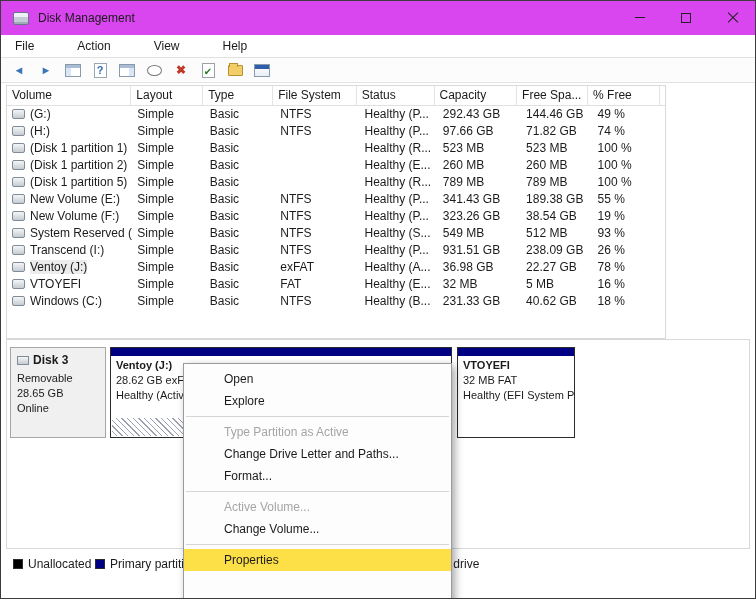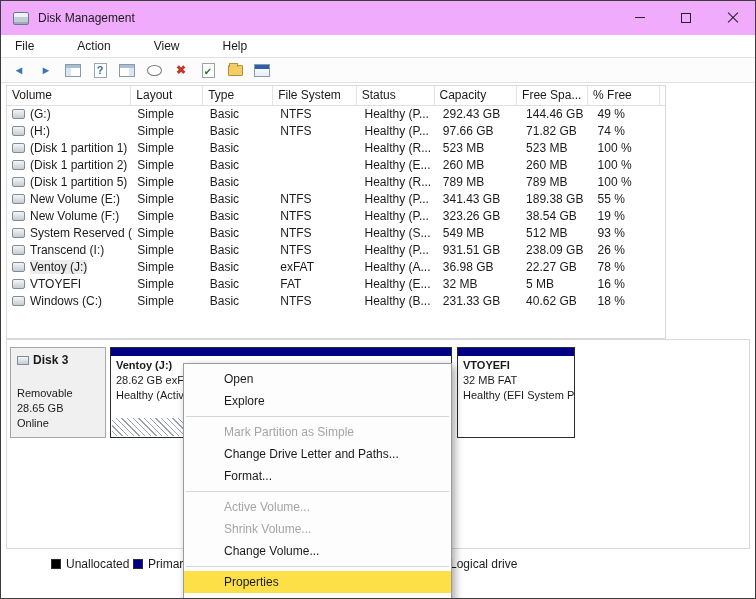--- a/index.html
+++ b/index.html
@@ -1,20 +1,20 @@
 <!DOCTYPE html>
 <html><head>
 <meta charset="utf-8">
 <style>
   * { margin:0; padding:0; box-sizing:border-box; }
   html,body { width:756px; height:599px; background:#fff; font-family:"Liberation Sans", sans-serif; }
   .window { position:relative; width:756px; height:599px; background:#ffffff; border:1px solid #3c3c3c; overflow:hidden; }
 
   
-  .titlebar { position:absolute; top:0; left:0; right:0; height:34px; background:#f0abfc; display:flex; align-items:center; padding-left:12px; }
+  .titlebar { position:absolute; top:0; left:0; right:0; height:34px; background:#d946ef; display:flex; align-items:center; padding-left:12px; }
   .app-ico { width:16px; height:13px; border:1px solid #66788c; border-radius:2px;
              background:linear-gradient(#eef2f7 0 4px, #c3ccd7 4px 9px, #9fabb8 9px); margin-right:9px; }
   .title-text { font-size:12px; color:#1b1b1b; }
   .win-controls { position:absolute; right:0; top:0; height:33px; display:flex; }
   .win-btn { width:46px; height:33px; display:flex; align-items:center; justify-content:center; }
   .glyph-min { width:10px; height:1px; background:#222; }
   .glyph-max { width:10px; height:10px; border:1px solid #222; }
   .glyph-close { position:relative; width:11px; height:11px; }
   .glyph-close:before, .glyph-close:after { content:""; position:absolute; left:-1px; top:5px; width:14px; height:1px; background:#222; }
   .glyph-close:before { transform:rotate(45deg); }
@@ -50,34 +50,34 @@
   .tr { display:flex; height:17px; }
   .td { font-size:12px; color:#1b1b1b; line-height:17px; padding-left:5px; overflow:hidden; white-space:nowrap; }
   .c0{width:128px;} .c1{width:74px;} .c2{width:72px;} .c3{width:86px;} .c4{width:80px;} .c5{width:85px;} .c6{width:73px;} .c7{width:74px;}
   .drv { display:inline-block; width:13px; height:10px; border:1px solid #7f8b96; border-radius:2px;
          background:linear-gradient(#f4f6f8,#c6ccd2); margin-right:5px; vertical-align:-1px; }
   .tr.sel .vlabel { background:#ececec; }
 
   
   .pane-graph { position:absolute; top:338px; left:5px; width:744px; height:210px; border:1px solid #d9d9d9; background:#fff; }
   .disk-label { position:absolute; top:7px; left:3px; width:96px; height:91px; background:#f0f0f0; border:1px solid #a6a6a6; padding:5px 6px; font-size:11px; line-height:15px; color:#1b1b1b; }
-  .disk-name { font-weight:bold; font-size:12px; margin-bottom:18px; }
+  .disk-name { font-weight:bold; font-size:12px; margin-bottom:3px; }
   .disk-ico { display:inline-block; width:12px; height:9px; border:1px solid #7f8b96; background:linear-gradient(#f4f6f8,#c6ccd2); margin-right:4px; vertical-align:-1px; }
   .partition { position:absolute; top:7px; height:91px; border:1px solid #2b2b2b; background:#fff; overflow:hidden; }
   .part-1 { left:103px; width:342px; }
   .part-2 { left:450px; width:118px; }
   .pstrip { height:8px; background:#000082; }
   .ptext { padding:2px 5px 0 5px; font-size:11px; line-height:15px; color:#1b1b1b; white-space:nowrap; overflow:hidden; }
   .pname { font-weight:bold; }
   .hatch { position:absolute; left:1px; right:1px; bottom:1px; height:18px;
            background:repeating-linear-gradient(45deg, #ffffff 0 3px, #9aa0b0 3px 4px); }
 
   
   .statusbar { position:absolute; top:548px; left:0; right:0; height:49px; background:#fff; }
-  .legend-item { position:absolute; top:8px; display:flex; align-items:center; font-size:12px; color:#1b1b1b; white-space:nowrap;margin-left:38px; }
+  .legend-item { position:absolute; top:8px; display:flex; align-items:center; font-size:12px; color:#1b1b1b; white-space:nowrap; }
   .sw { display:inline-block; width:10px; height:10px; margin-right:5px; border:1px solid #2b2b2b; }
   .sw0 { background:#000000; } .sw1 { background:#000082; } .sw2 { background:#008200; } .sw3 { background:#7fcf7f; } .sw4 { background:#3333cc; }
   .li0 { left:12px; } .li1 { left:94px; } .li2 { left:215px; } .li3 { left:325px; } .li4 { left:396px; }
 
   
   .context-menu { position:absolute; left:182px; top:362px; width:269px; height:280px; background:#fdfdfd;
                   border:1px solid #9b9b9b; box-shadow:3px 3px 8px rgba(0,0,0,0.35); padding-top:4px; z-index:10; }
   .mi { height:22px; line-height:22px; font-size:12px; color:#1b1b1b; padding-left:40px; white-space:nowrap; overflow:hidden; }
   .mi.disabled { color:#a5a5a5; }
   .mi.hl { background:#fde047; }
@@ -323,24 +323,23 @@
     <div class="legend-item li4">
       <span class="sw sw4"></span>
       <span>Logical drive</span>
     </div>
   </div>
 
   <div class="context-menu">
     <div class="mi">Open</div>
     <div class="mi">Explore</div>
     <div class="msep"></div>
-    <div class="mi disabled">Mark Partition as Simple</div>
+    <div class="mi disabled">Type Partition as Active</div>
     <div class="mi">Change Drive Letter and Paths...</div>
     <div class="mi">Format...</div>
     <div class="msep"></div>
     <div class="mi disabled">Active Volume...</div>
-    <div class="mi disabled">Shrink Volume...</div>
     <div class="mi">Change Volume...</div>
     <div class="msep"></div>
     <div class="mi hl">Properties</div>
   </div>
 
 </div>
 
 </body></html>

